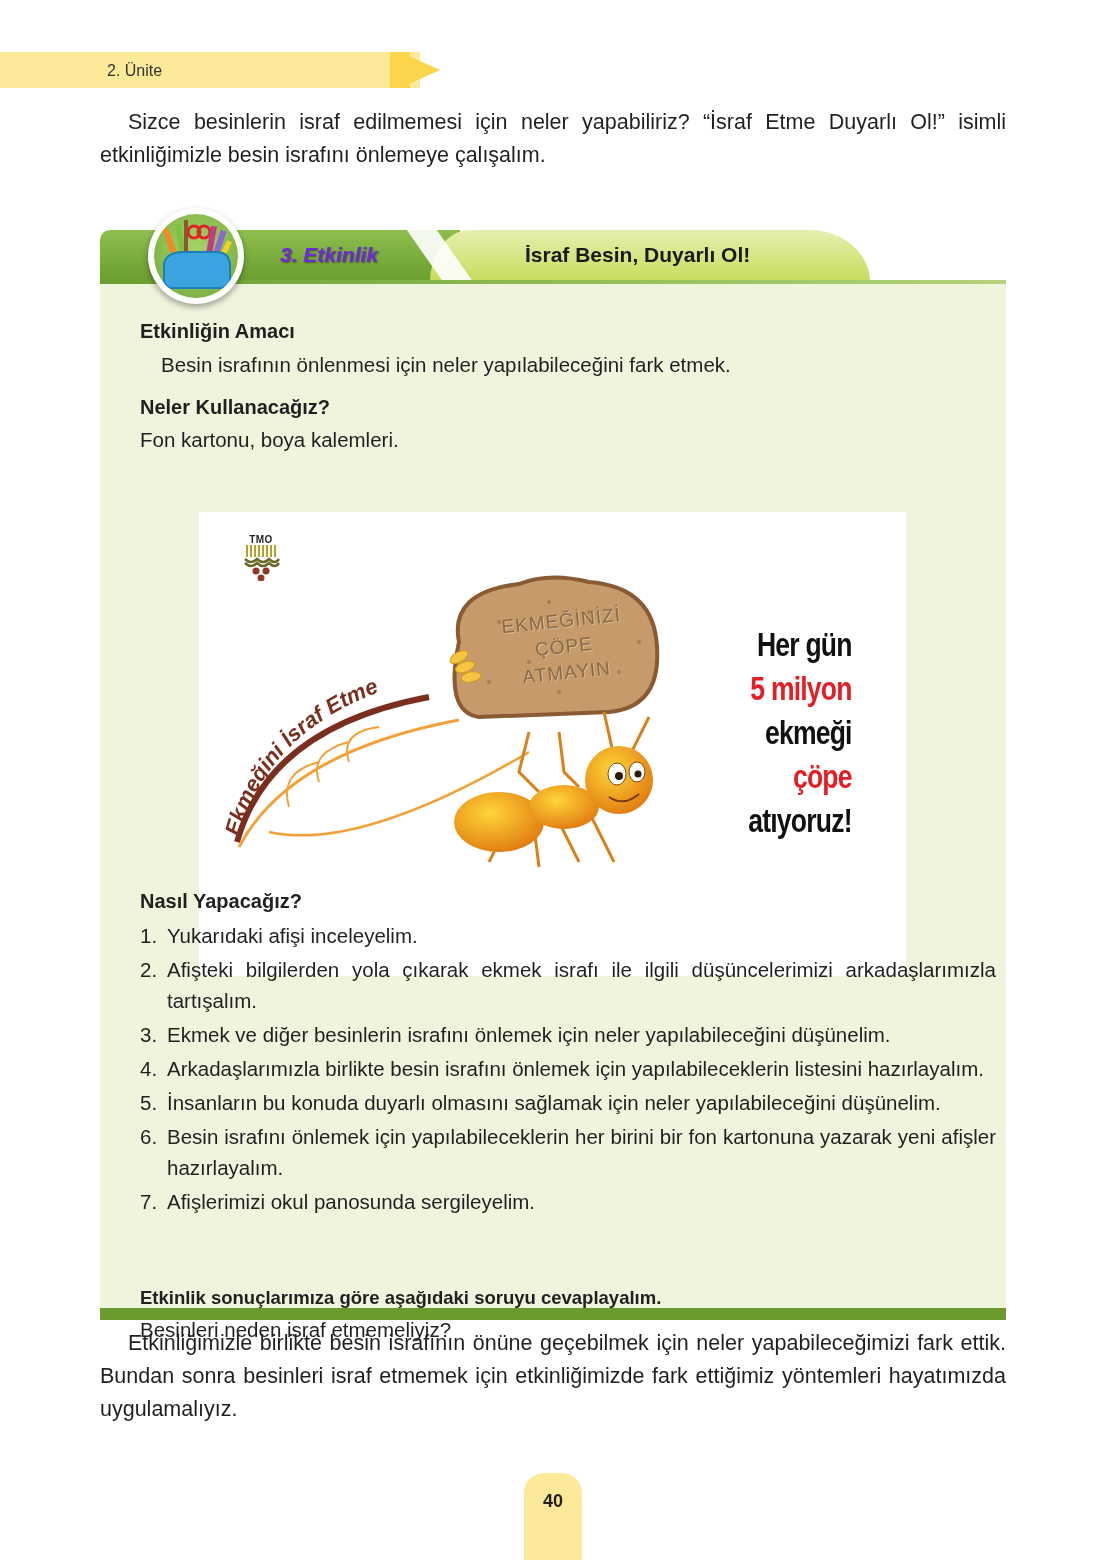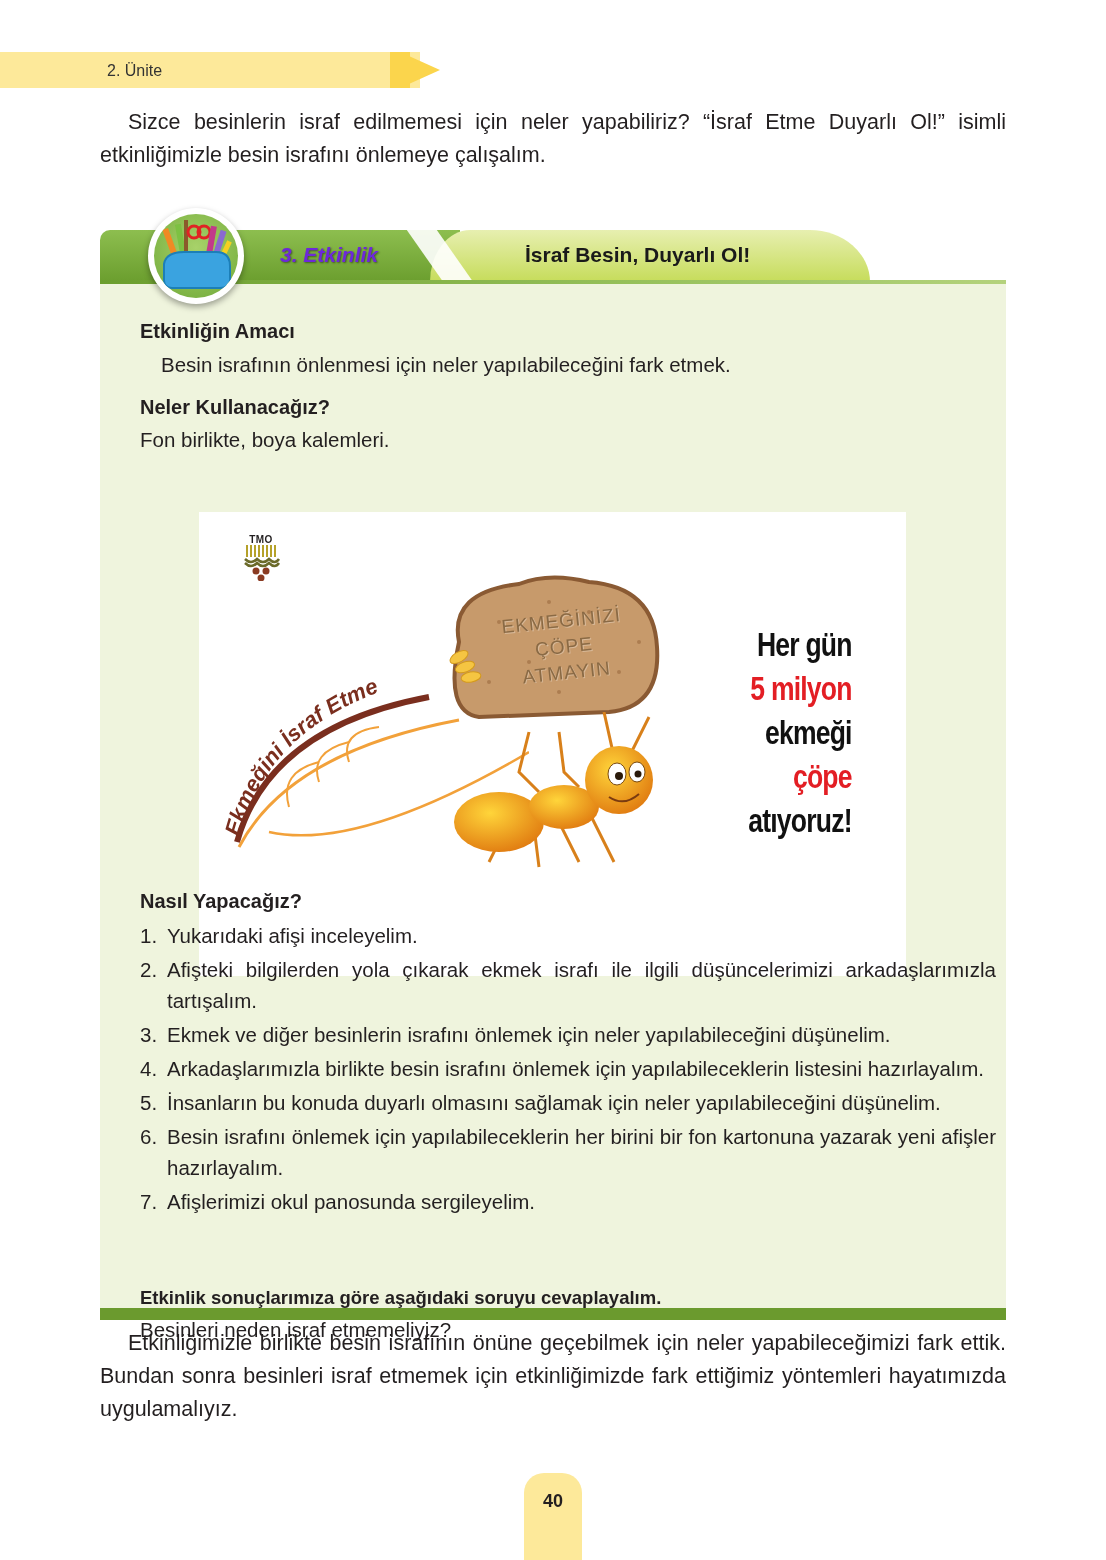--- a/index.html
+++ b/index.html
@@ -138,21 +138,21 @@
     <div class="hdr-swoosh"></div>
     <div class="hdr-line"></div>
     <span class="hdr-num">3. Etkinlik</span>
     <span class="hdr-title">İsraf Besin, Duyarlı Ol!</span>
   </div>
 
   <div class="act-body">
     <div class="h3" style="top:36px;">Etkinliğin Amacı</div>
     <div class="txt" style="top:69px;margin-left:21px;">Besin israfının önlenmesi için neler yapılabileceğini fark etmek.</div>
     <div class="h3" style="top:112px;">Neler Kullanacağız?</div>
-    <div class="txt" style="top:144px;">Fon birlikte, boya kalemleri.</div>
+    <div class="txt" style="top:144px;">Fon kartonu, boya kalemleri.</div>
 
     <div class="poster">
       <div class="tmo">
         <div class="t">TMO</div>
         <svg width="40" height="36" viewBox="0 0 40 36">
           <g stroke="#b5a12a" stroke-width="2">
             <line x1="6" y1="0" x2="6" y2="12"></line>
               <line x1="10" y1="0" x2="10" y2="12"></line>
             <line x1="14" y1="0" x2="14" y2="12"></line>
               <line x1="18" y1="0" x2="18" y2="12"></line>

